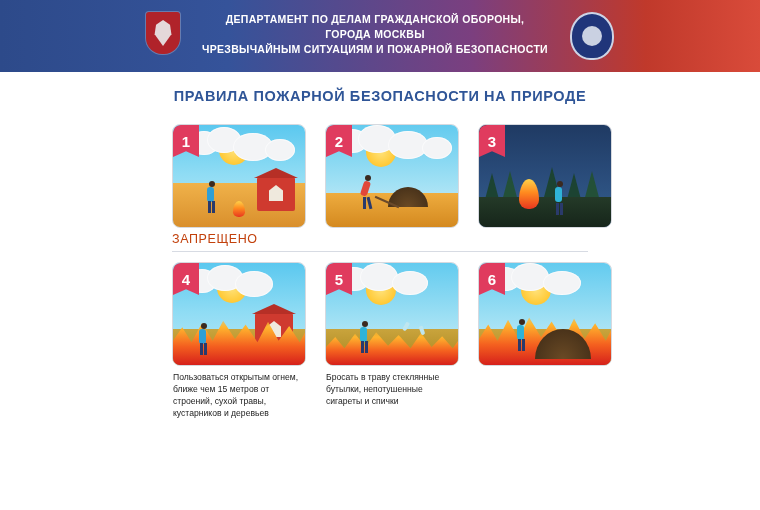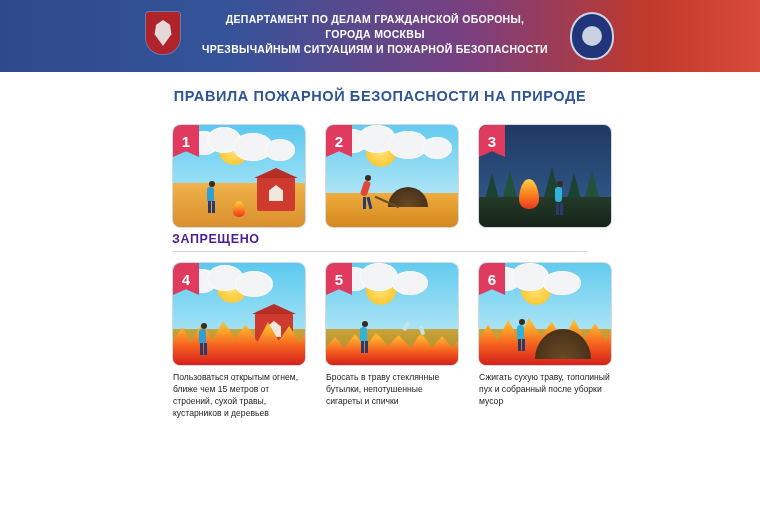--- a/index.html
+++ b/index.html
@@ -78,23 +78,23 @@
   .page-title {
     text-align: center;
     color: #2f5597;
     font-size: 14.5px;
     font-weight: bold;
     letter-spacing: .6px;
     padding: 16px 0 10px 0;
   }
 
   .section-heading {
-    color: #4c1d95;
+    color: #c2410c;
     font-size: 12.5px;
-    font-weight: bold;
+    font-weight: normal;
     letter-spacing: .6px;
     margin: 4px 0 0 172px;
   }
   .section-rule {
     height: 1px;
     background: #d7dbe3;
     margin: 5px 172px 0 172px;
   }
 
   .grid {
@@ -348,16 +348,15 @@
       <div class="fire-big" style="height:58px;"></div>
       <div class="heap" style="left:56px; bottom:6px; width:56px; height:30px; z-index:4;"></div>
       <div class="person" style="left:38px; bottom:26px; z-index:6;">
         <div class="head" style="left:2px; top:-20px;"></div>
         <div class="torso" style="left:0; top:-14px; background:#2fb3d8;"></div>
         <div class="leg" style="left:1px; top:0;"></div>
         <div class="leg" style="left:5px; top:0;"></div>
       </div>
       <div class="badge">6</div>
     </div>
-    <div class="caption">Сжигать сухую траву, тополиный пух и собранный после уборки мусор</div>
   </div>
 
 </div>
 
 </body></html>

